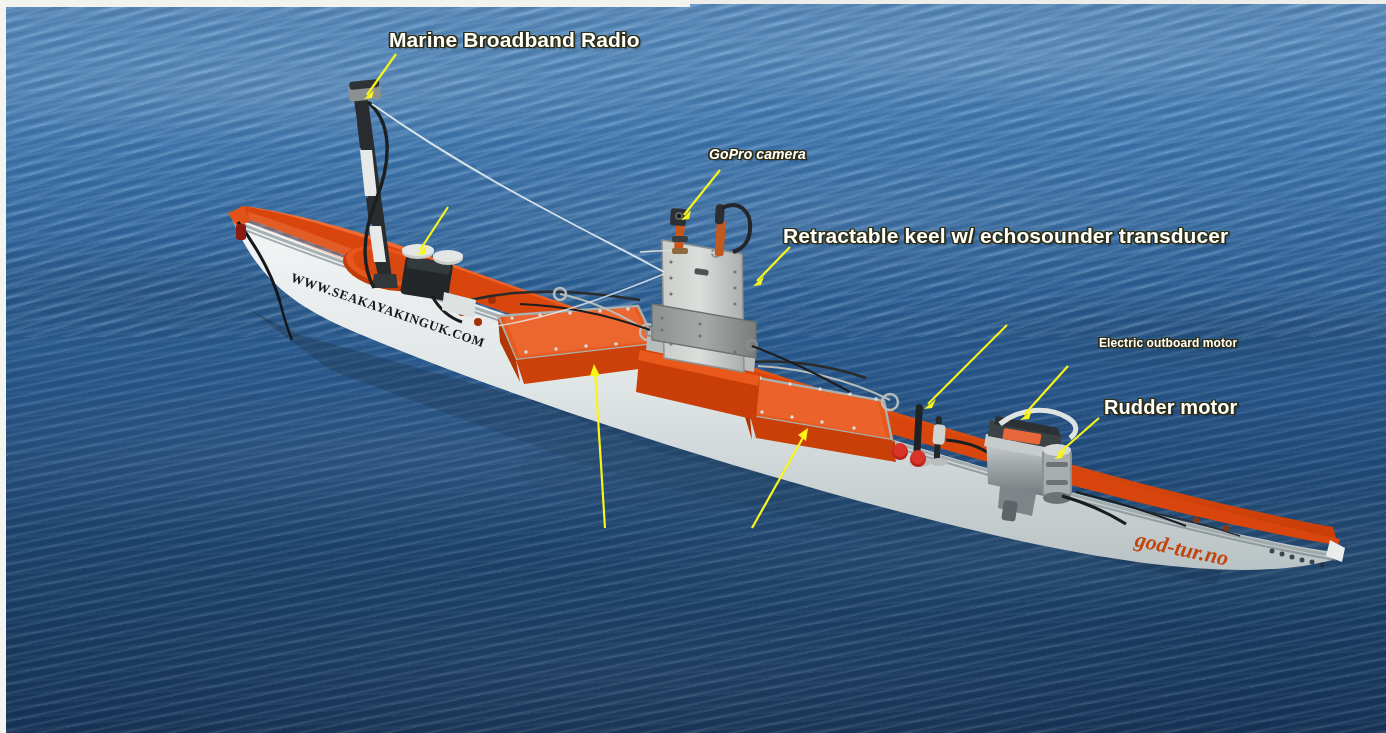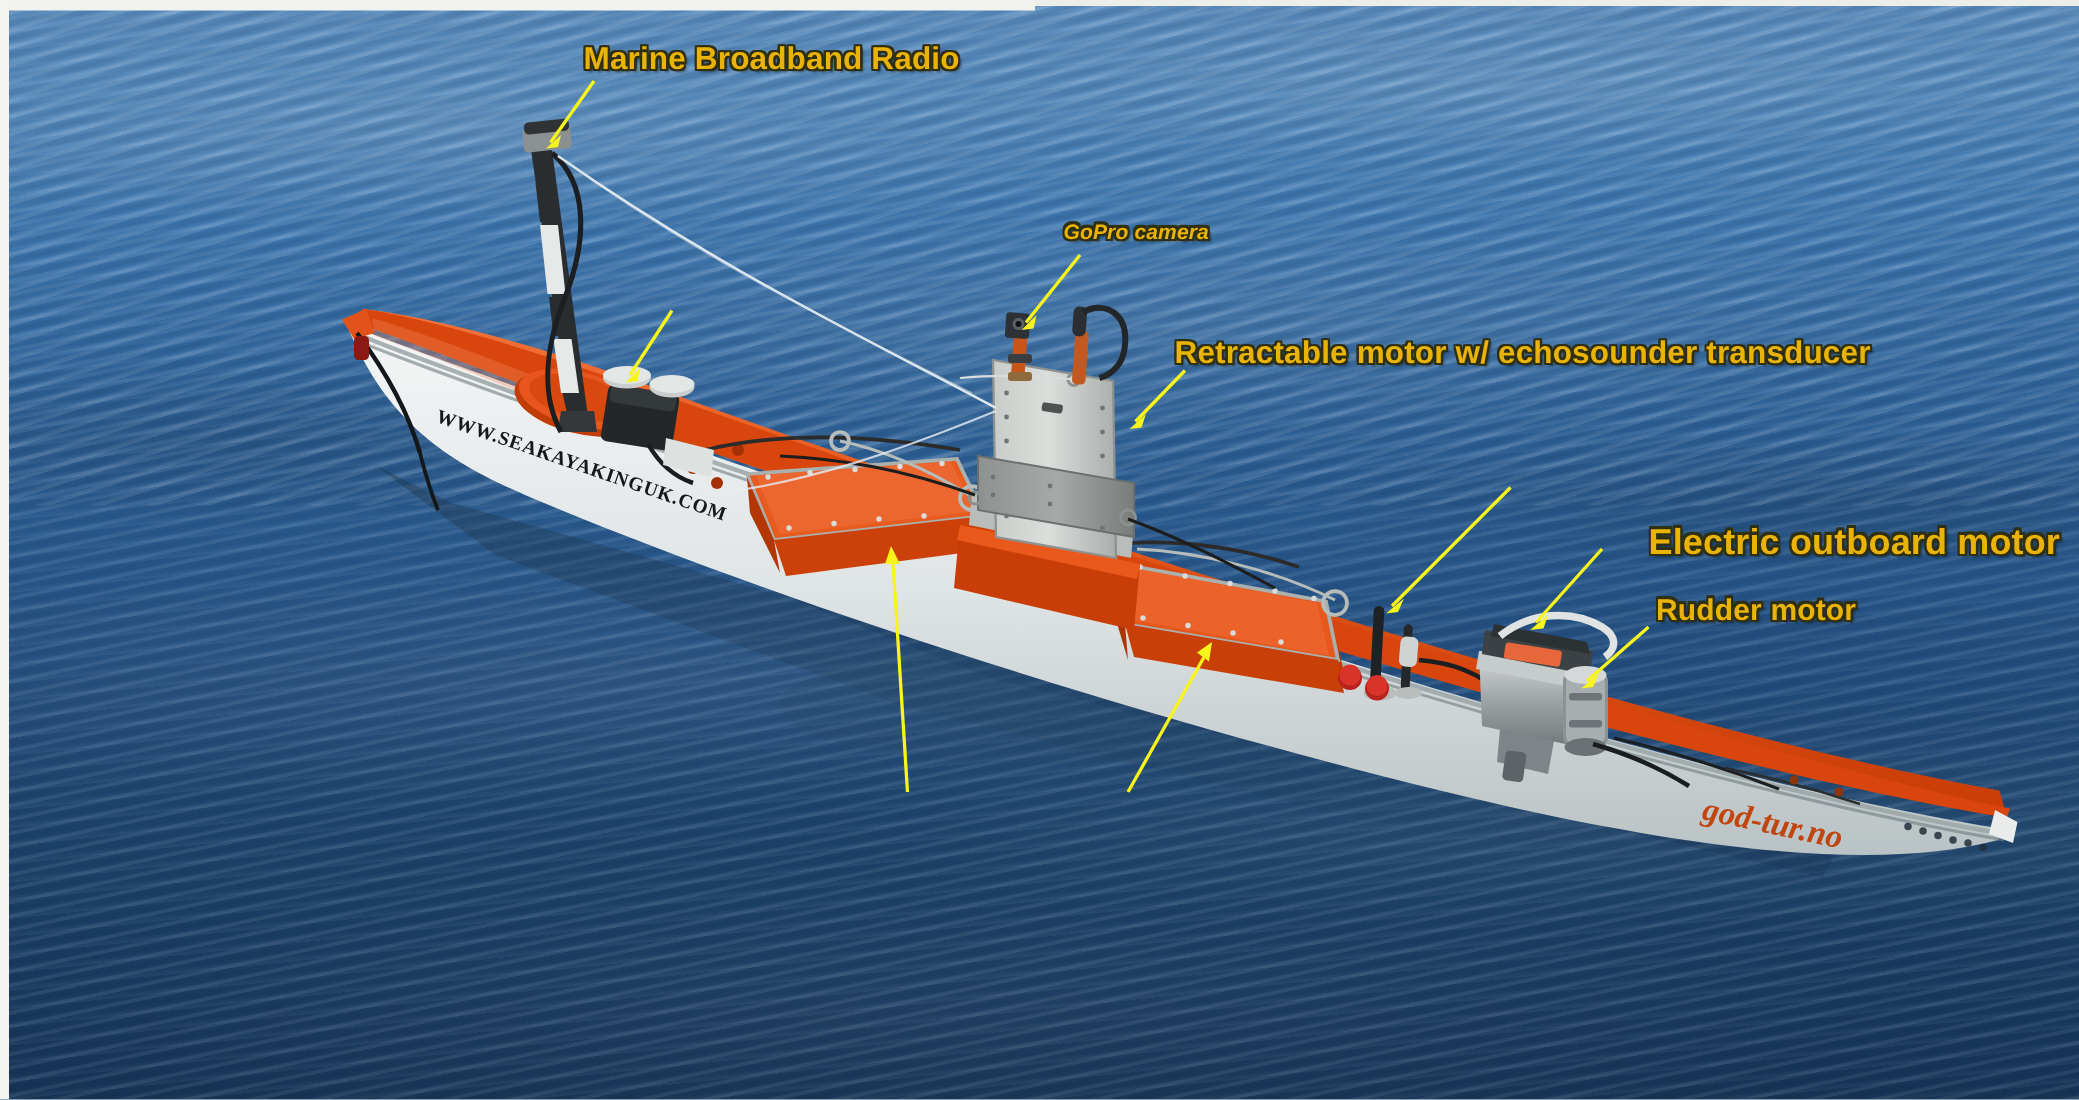--- a/index.html
+++ b/index.html
@@ -73,38 +73,38 @@
   .frame-left  { position:absolute; left:0; top:0; width:6px;  height:733px; background:#f3f3f0; }
   .frame-top   { position:absolute; left:0; top:0; width:1386px; height:4px; background:#ededea; }
   .frame-top2  { position:absolute; left:0; top:0; width:690px;  height:7px; background:#f2f2ef; }
 
   
   #kayak { position:absolute; left:0; top:0; width:1386px; height:733px; }
 
   
   .label {
     position:absolute;
-    color:#eab308;
+    color:#ffffff;
     font-weight:bold;
     font-family:"Liberation Sans", sans-serif;
     white-space:nowrap;
     letter-spacing:0.1px;
     text-shadow:
       -1.4px -1.4px 0 #2f2f14, 1.4px -1.4px 0 #2f2f14,
       -1.4px  1.4px 0 #2f2f14, 1.4px  1.4px 0 #2f2f14,
       -1.4px 0 0 #2f2f14, 1.4px 0 0 #2f2f14,
        0 -1.4px 0 #2f2f14, 0 1.4px 0 #2f2f14,
        2px 2px 2px rgba(0,0,0,0.45);
   }
   #lbl-radio      { left:389px;  top:28px;  font-size:21px; }
   #lbl-gps        { left:431px;  top:184px; font-size:21px; }
   #lbl-gopro      { left:709px;  top:146px; font-size:14px;font-style:italic; }
   #lbl-keel       { left:783px;  top:224px; font-size:21px; }
   #lbl-ais        { left:1012px; top:303px; font-size:20px; }
-  #lbl-outboard   { left:1072px; top:348px; font-size:24px;padding-left:27px; }
+  #lbl-outboard   { left:1072px; top:336px; font-size:12px;padding-left:27px; }
   #lbl-rudder     { left:1104px; top:396px; font-size:20px; }
   #lbl-chambers   { left:605px;  top:534px; font-size:21px; }
 </style>
 </head>
 <body>
 
 <div id="stage">
 
   <div class="water"></div>
   <div class="swell"></div>
@@ -449,21 +449,21 @@
       <path d="M605,528 L595,370"></path>
       <polygon points="594,364 600,376 590,376" fill="#f7f51a" stroke="none"></polygon>
 
       <path d="M752,528 L805,434"></path>
       <polygon points="808,428 806,441 798,435" fill="#f7f51a" stroke="none"></polygon>
     </g>
   </svg>
 
   <div class="label" id="lbl-radio">Marine Broadband Radio</div>
   <div class="label" id="lbl-gopro">GoPro camera</div>
-  <div class="label" id="lbl-keel">Retractable motor w/ echosounder transducer</div>
+  <div class="label" id="lbl-keel">Retractable keel w/ echosounder transducer</div>
   <div class="label" id="lbl-outboard">Electric outboard motor</div>
   <div class="label" id="lbl-rudder">Rudder motor</div>
 
   <div class="frame-top"></div>
   <div class="frame-top2"></div>
   <div class="frame-left"></div>
 
 </div>
 
 </body></html>

